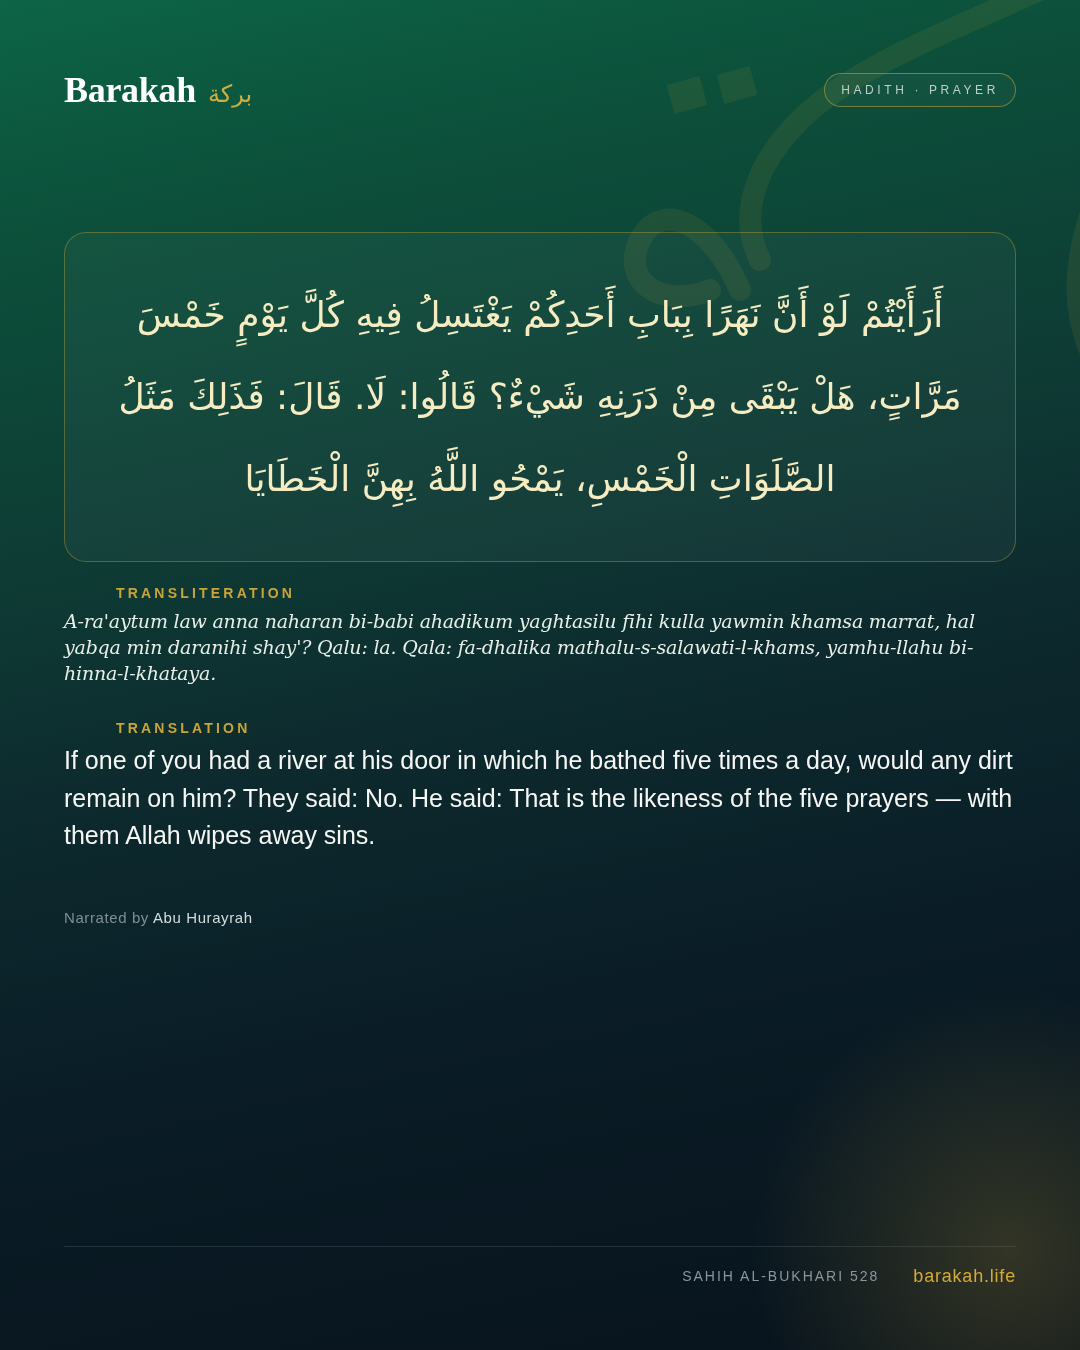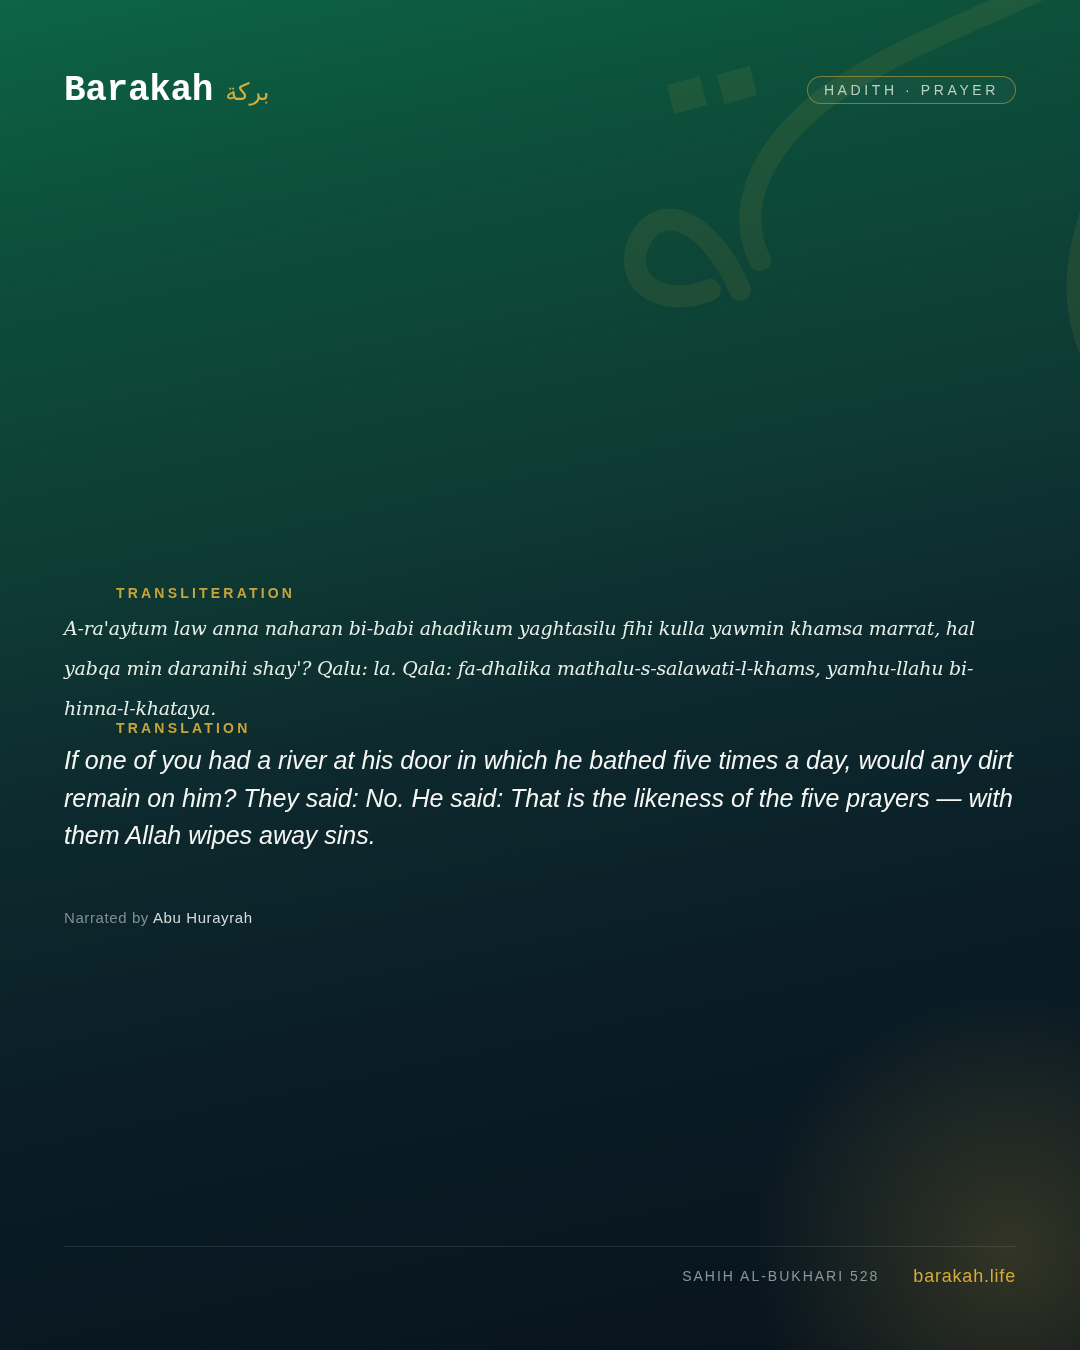--- a/index.html
+++ b/index.html
@@ -22,34 +22,34 @@
     }
     .card-page { position: absolute; left: 64px; right: 64px; top: 0; bottom: 0; }
 
     
     .header {
       position: absolute; left: 0; right: 0; top: 64px; height: 52px;
       display: flex; align-items: center; justify-content: space-between;
     }
     .brand { display: flex; align-items: baseline; gap: 12px; }
     .brand-name {
-      font-family: Liberation Mono, monospace;
+      font-family: Liberation Serif, serif;
       font-weight: 700; font-size: 36px; color: #ffffff; letter-spacing: -0.3px;
     }
     .brand-arabic {
       font-family: Liberation Sans, sans-serif;
       font-size: 24px; color: #d2ae3e; direction: rtl;
     }
     .tag-pill {
       border: 1.5px solid rgba(201,164,58,0.55);
       border-radius: 17px;
-      height: 28px;
+      height: 34px;
       padding: 0 16px;
       display: flex; align-items: center;
-      font-size: 14px; letter-spacing: 3.6px; color: #bcd0c6;
+      font-size: 12px; letter-spacing: 3.6px; color: #bcd0c6;
       background: rgba(255,255,255,0.03);
     }
 
     .title {
       position: absolute; left: 0; top: 152px;
       font-family: "DejaVu Serif", "Liberation Serif", serif;
       font-size: 44px; font-weight: 400; color: #e6f6ee; letter-spacing: -1px;
     }
 
     
@@ -67,27 +67,27 @@
       font-size: 36px; line-height: 82px; color: #f6ecc2;
     }
 
     .section-label {
       position: absolute; left: 8px;
       font-size: 14px; letter-spacing: 3.2px; color: #c9a43a; font-weight: 700; margin-left: 44px;
     }
     .translit {
       position: absolute; left: 0; right: 0; top: 608px;
       font-family: "DejaVu Serif", "Liberation Serif", serif;
-      font-style: italic; font-size: 19px; line-height: 40px; color: #e8efe9;
+      font-style: italic; font-size: 19px; line-height: 26px; color: #e8efe9;
       letter-spacing: -0.2px;
     }
     .translation {
       position: absolute; left: 0; right: 0; top: 742px;
       font-family: "Liberation Sans", sans-serif;
-      font-size: 25px; line-height: 37.5px; color: #f6f7f4; font-style: italic;
+      font-size: 25px; line-height: 37.5px; color: #f6f7f4;
     }
     .narrator {
       position: absolute; left: 0; top: 873px;
       font-size: 15px; letter-spacing: 0.6px; color: #7f8f95; margin-top: 36px;
     }
     .narrator .name { color: #d5dcdc; }
 
     
     .footer-line {
       position: absolute; left: 0; right: 0; top: 1246px; height: 1px;
@@ -119,20 +119,23 @@
 
   <div class="header">
     <div class="brand">
       <span class="brand-name">Barakah</span>
       <span class="brand-arabic">بركة</span>
     </div>
     <div class="tag-pill">HADITH · PRAYER</div>
   </div>
 
 
+  <div class="arabic-box">
+    <p class="arabic-text">أَرَأَيْتُمْ لَوْ أَنَّ نَهَرًا بِبَابِ أَحَدِكُمْ يَغْتَسِلُ فِيهِ كُلَّ يَوْمٍ خَمْسَ مَرَّاتٍ، هَلْ يَبْقَى مِنْ دَرَنِهِ شَيْءٌ؟ قَالُوا: لَا. قَالَ: فَذَلِكَ مَثَلُ الصَّلَوَاتِ الْخَمْسِ، يَمْحُو اللَّهُ بِهِنَّ الْخَطَايَا</p>
+  </div>
 
   <div class="section-label" style="top:585px;">TRANSLITERATION</div>
   <p class="translit">A-ra'aytum law anna naharan bi-babi ahadikum yaghtasilu fihi kulla yawmin khamsa marrat, hal yabqa min daranihi shay'? Qalu: la. Qala: fa-dhalika mathalu-s-salawati-l-khams, yamhu-llahu bi-hinna-l-khataya.</p>
 
   <div class="section-label" style="top:720px;">TRANSLATION</div>
   <p class="translation">If one of you had a river at his door in which he bathed five times a day, would any dirt remain on him? They said: No. He said: That is the likeness of the five prayers — with them Allah wipes away sins.</p>
 
   <div class="narrator">
     <span>Narrated by</span>
     <span class="name">Abu Hurayrah</span>

